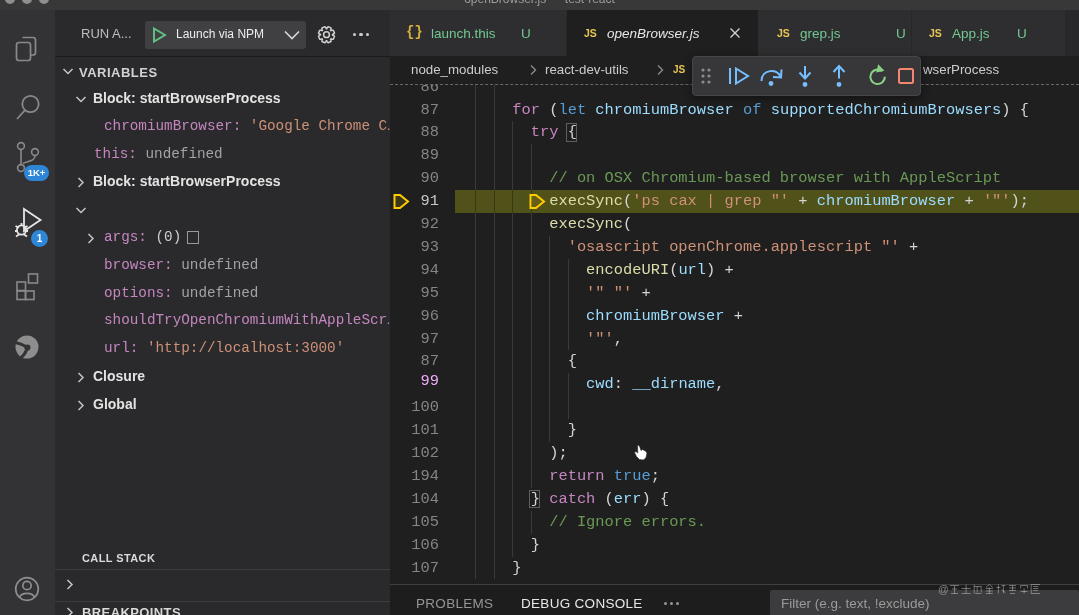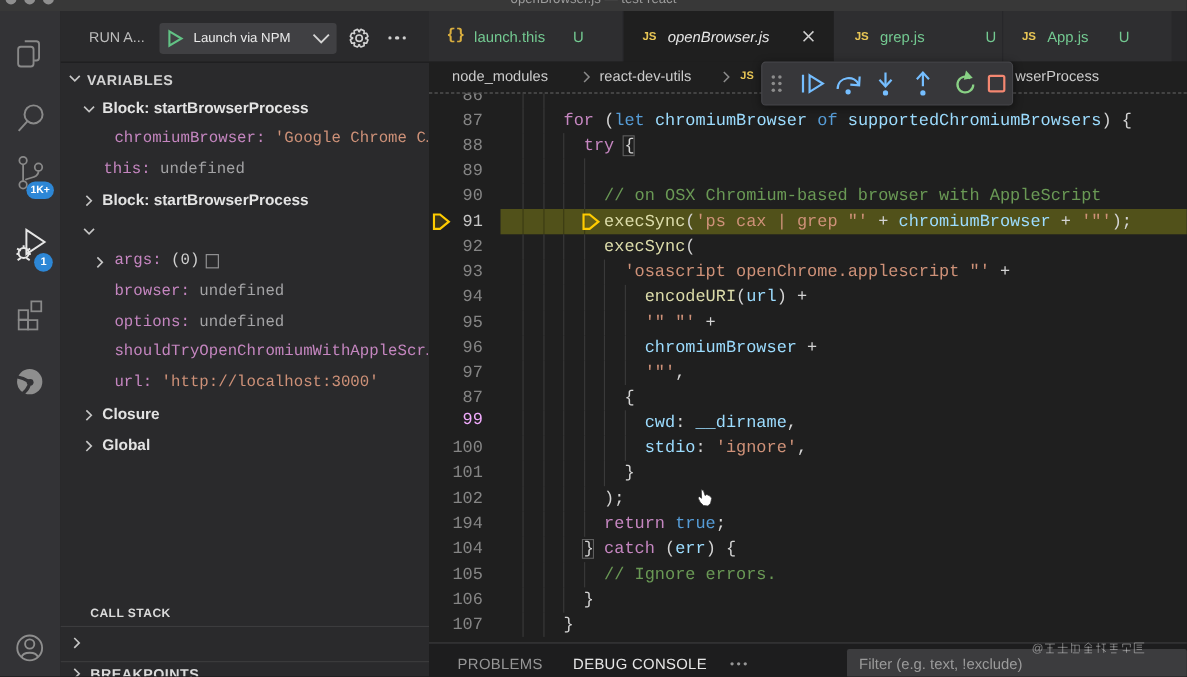--- a/index.html
+++ b/index.html
@@ -273,21 +273,20 @@
 <div class="row" style="left:85.39999999999998px;top:196.75px"><span style="color:#d4d4d4">            </span><span style="color:#ce9178">'" "'</span><span style="color:#d4d4d4"> +</span></div>
 <div class="num" style="left:0px;top:219.65px;color:#858585">96</div>
 <div class="row" style="left:85.39999999999998px;top:219.65px"><span style="color:#d4d4d4">            </span><span style="color:#9cdcfe">chromiumBrowser</span><span style="color:#d4d4d4"> +</span></div>
 <div class="num" style="left:0px;top:242.55px;color:#858585">97</div>
 <div class="row" style="left:85.39999999999998px;top:242.55px"><span style="color:#d4d4d4">            </span><span style="color:#ce9178">'"'</span><span style="color:#d4d4d4">,</span></div>
 <div class="num" style="left:0px;top:265.45px;color:#858585">87</div>
 <div class="row" style="left:85.39999999999998px;top:265.45px"><span style="color:#d4d4d4">          {</span></div>
 <div class="num" style="left:0px;top:285px;color:#f0abfc">99</div>
 <div class="row" style="left:85.39999999999998px;top:288.35px"><span style="color:#d4d4d4">            </span><span style="color:#9cdcfe">cwd</span><span style="color:#d4d4d4">: </span><span style="color:#9cdcfe">__dirname</span><span style="color:#d4d4d4">,</span></div>
 <div class="num" style="left:0px;top:311.25px;color:#858585">100</div>
-<div class="row" style="left:85.39999999999998px;top:311.25px"><span style="color:#d4d4d4">            </span><span style="color:#9cdcfe">stdio</span><span style="color:#d4d4d4">: </span><span style="color:#ce9178">'ignore'</span><span style="color:#d4d4d4">,</span></div>
 <div class="num" style="left:0px;top:334.15px;color:#858585">101</div>
 <div class="row" style="left:85.39999999999998px;top:334.15px"><span style="color:#d4d4d4">          }</span></div>
 <div class="num" style="left:0px;top:357.05px;color:#858585">102</div>
 <div class="row" style="left:85.39999999999998px;top:357.05px"><span style="color:#d4d4d4">        );</span></div>
 <div class="num" style="left:0px;top:379.95px;color:#858585">194</div>
 <div class="row" style="left:85.39999999999998px;top:379.95px"><span style="color:#d4d4d4">        </span><span style="color:#c586c0">return</span><span style="color:#d4d4d4"> </span><span style="color:#569cd6">true</span><span style="color:#d4d4d4">;</span></div>
 <div class="num" style="left:0px;top:402.85px;color:#858585">104</div>
 <div class="row" style="left:85.39999999999998px;top:402.85px"><span style="color:#d4d4d4">      } </span><span style="color:#c586c0">catch</span><span style="color:#d4d4d4"> (</span><span style="color:#9cdcfe">err</span><span style="color:#d4d4d4">) {</span></div>
 <div class="num" style="left:0px;top:425.75px;color:#858585">105</div>
 <div class="row" style="left:85.39999999999998px;top:425.75px"><span style="color:#d4d4d4">        </span><span style="color:#6a9955">// Ignore errors.</span></div>

